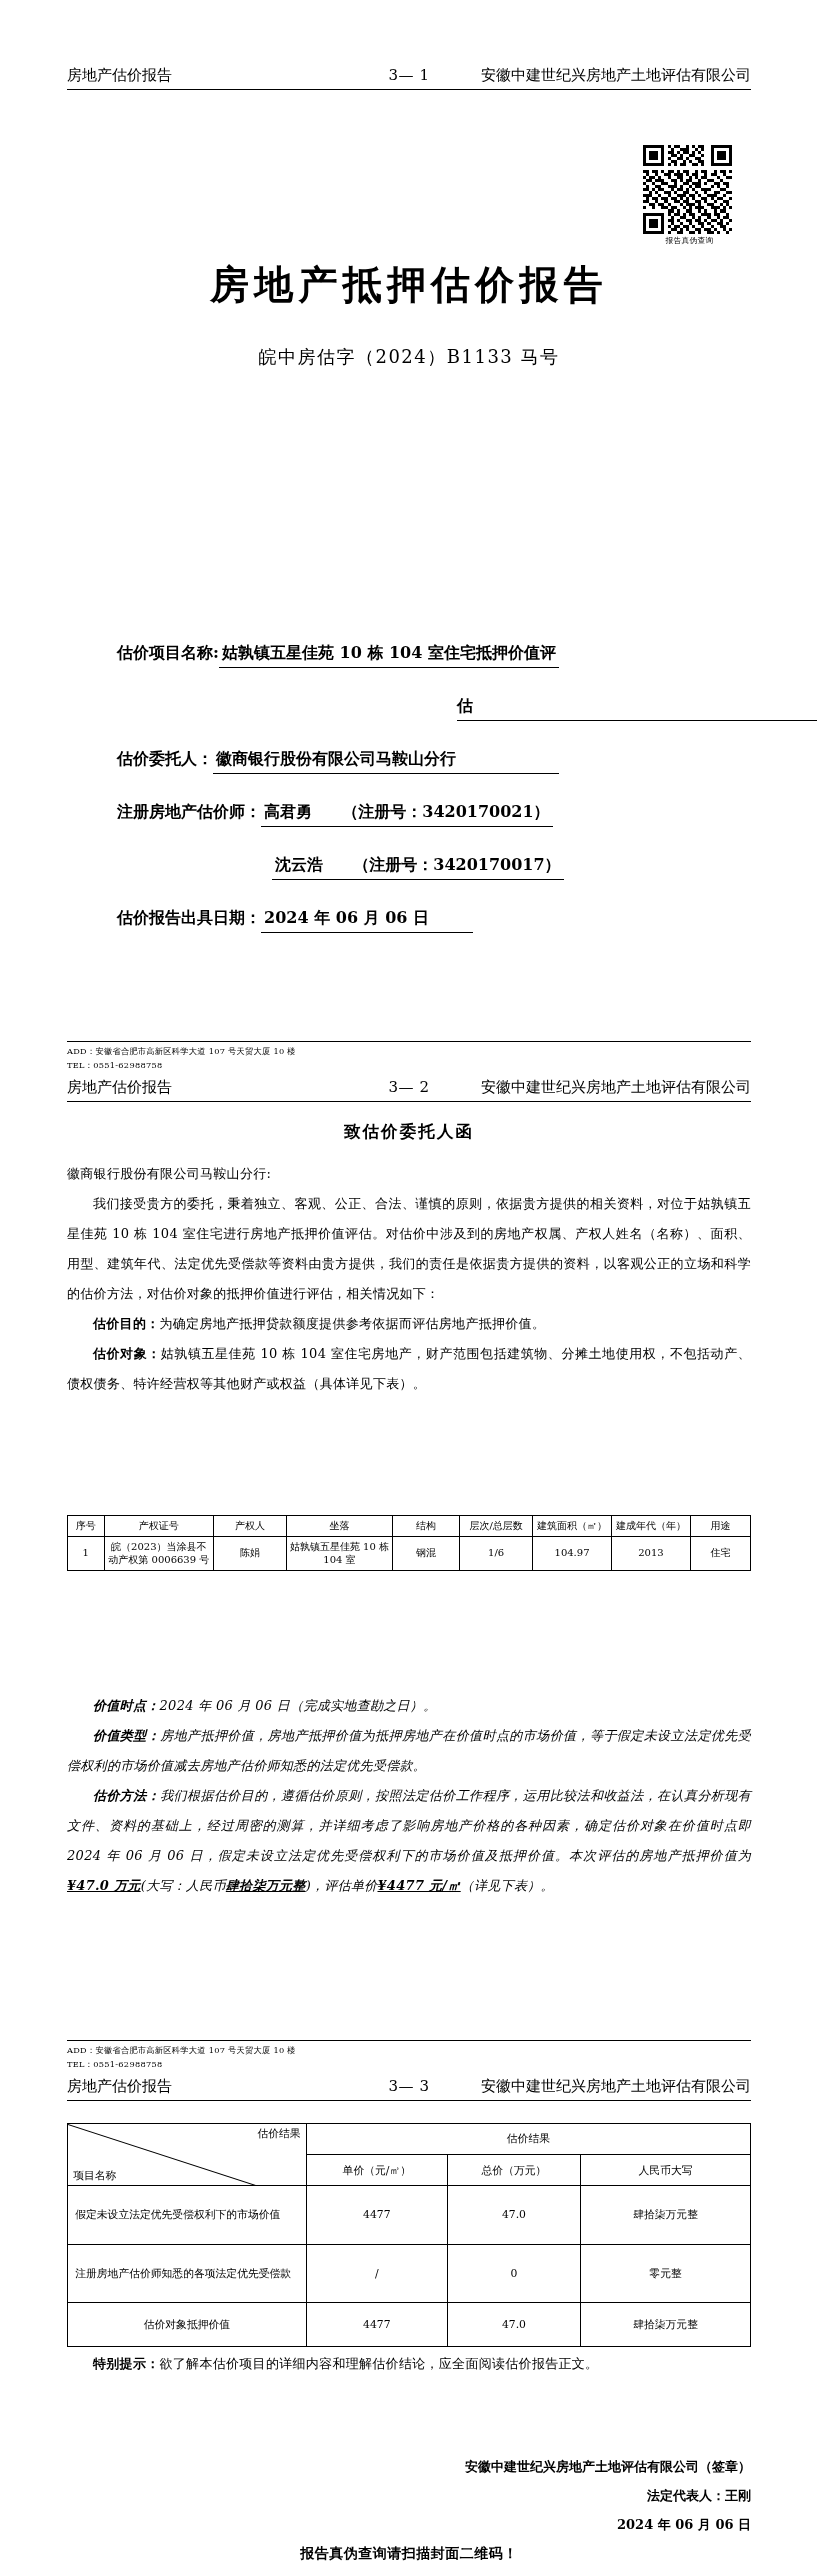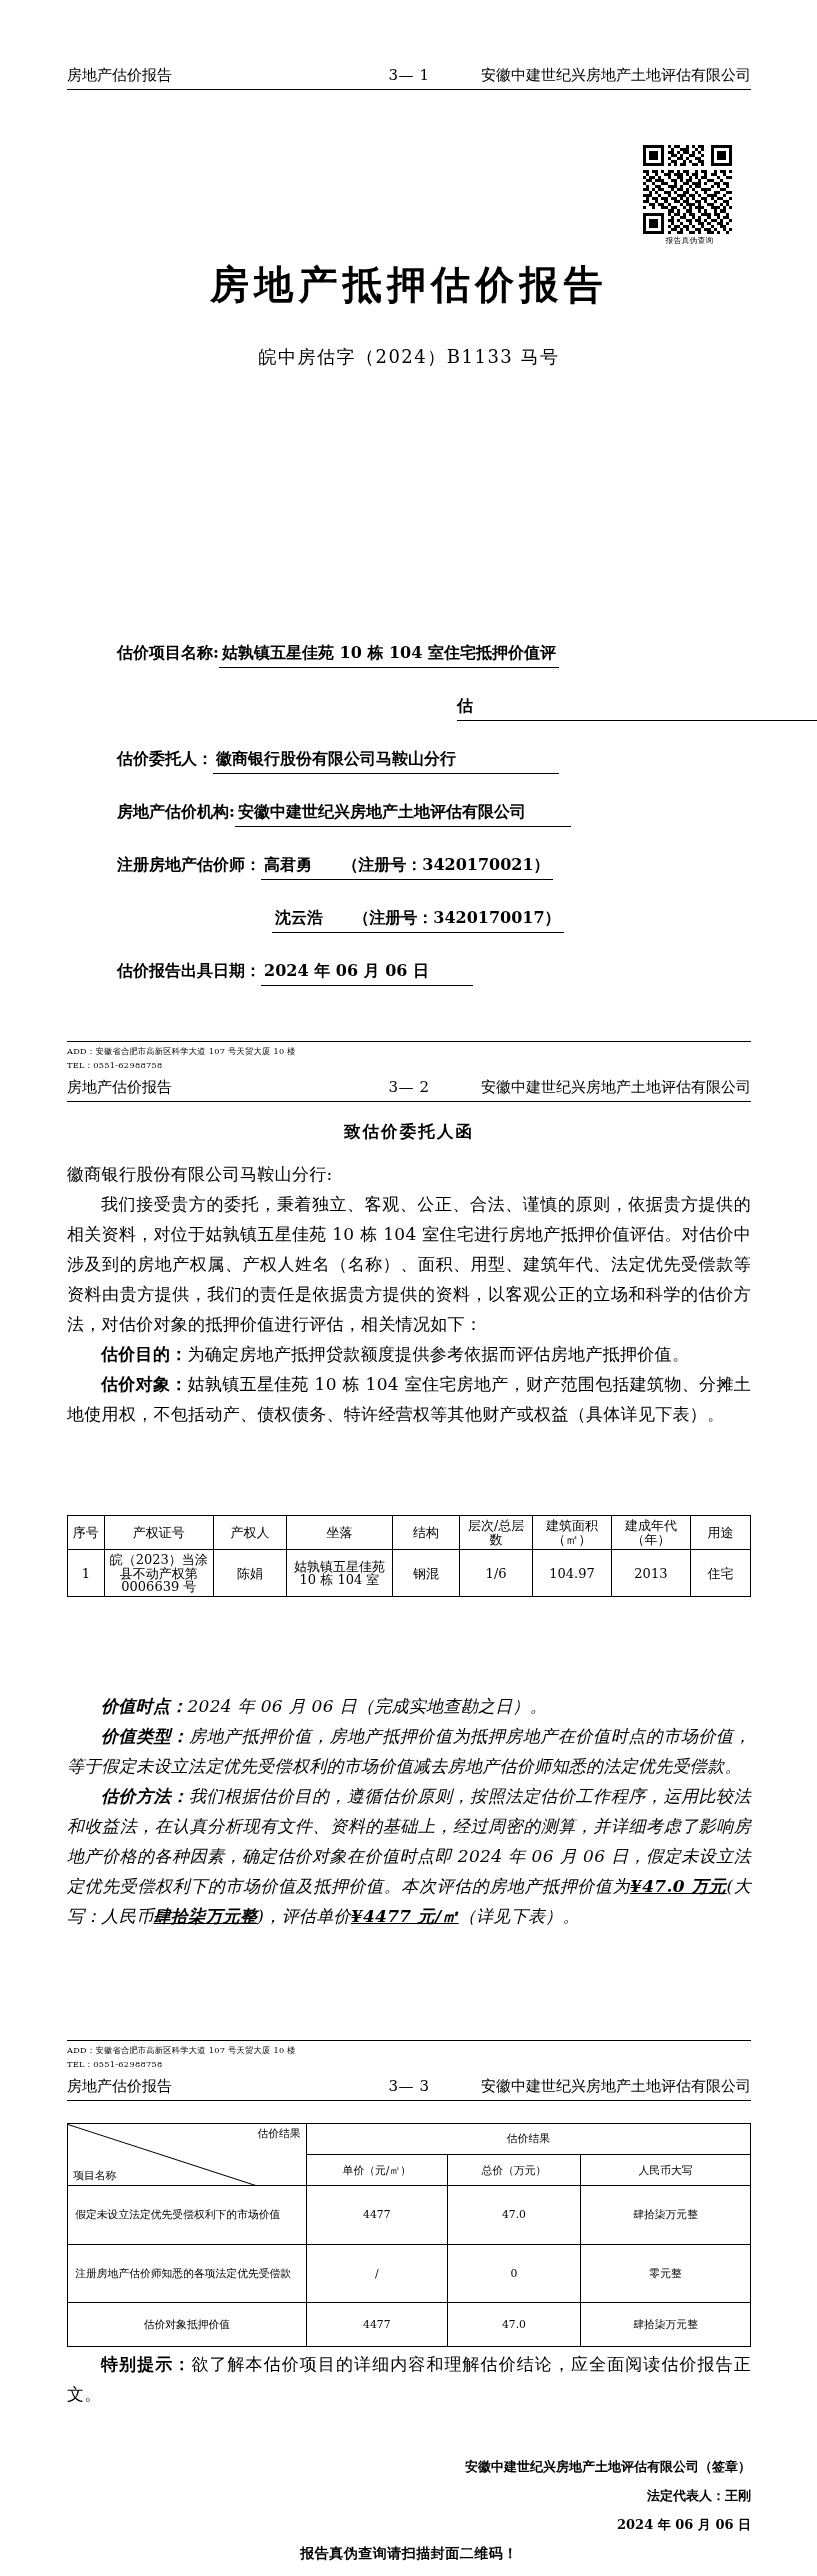--- a/index.html
+++ b/index.html
@@ -109,35 +109,35 @@
     left:0; right:0;
     text-align:center;
     font-size:16.5px;
     font-weight:bold;
     letter-spacing:2.1px;
   }
   .body-block {
     position:absolute;
     left:67px;
     width:684px;
-    font-size:17px;
+    font-size:13px;
     line-height:30px;
     text-align:justify;
     letter-spacing:0.3px;
   }
   .body-block p { margin:0 0 0 0; text-indent:2em; }
   .body-block p.noind { text-indent:0; }
   .kw { font-weight:bold; }
   .u  { text-decoration:underline; }
 
   
   .tbl {
     position:absolute;
     border-collapse:collapse;
-    font-size:13px;
+    font-size:10px;
     line-height:13.4px;
   }
   .tbl td, .tbl th {
     border:0.5px solid #000;
     text-align:center;
     vertical-align:middle;
     padding:3.1px 2.1px;
     font-weight:normal;
   }
   .tbl th { font-weight:normal; }
@@ -442,23 +442,20 @@
       <span class="ci-label">估价项目名称:</span><span class="ci-val wide">姑孰镇五星佳苑 10 栋 104 室住宅抵押价值评</span>
     </div>
     <div class="ci-row2">
       <span class="ci-cont">估</span>
     </div>
 
     <div class="ci-row">
       <span class="ci-label">估价委托人：</span><span class="ci-val wide2">徽商银行股份有限公司马鞍山分行</span>
     </div>
 
-    <div class="ci-row">
-      <span class="ci-label">房地产估价机构:</span><span class="ci-val" style="min-width:330px">安徽中建世纪兴房地产土地评估有限公司</span>
-    </div>
 
     <div class="ci-row">
       <span class="ci-label">注册房地产估价师：</span><span class="ci-val" style="min-width:72px">高君勇</span><span class="ci-val" style="min-width:196px;border-bottom:1px solid #000;">（注册号：3420170021）</span>
     </div>
 
     <div class="ci-row" style="margin-left:155px;">
       <span class="ci-val" style="min-width:72px">沈云浩</span><span class="ci-val" style="min-width:196px">（注册号：3420170017）</span>
     </div>
 
     <div class="ci-row">

